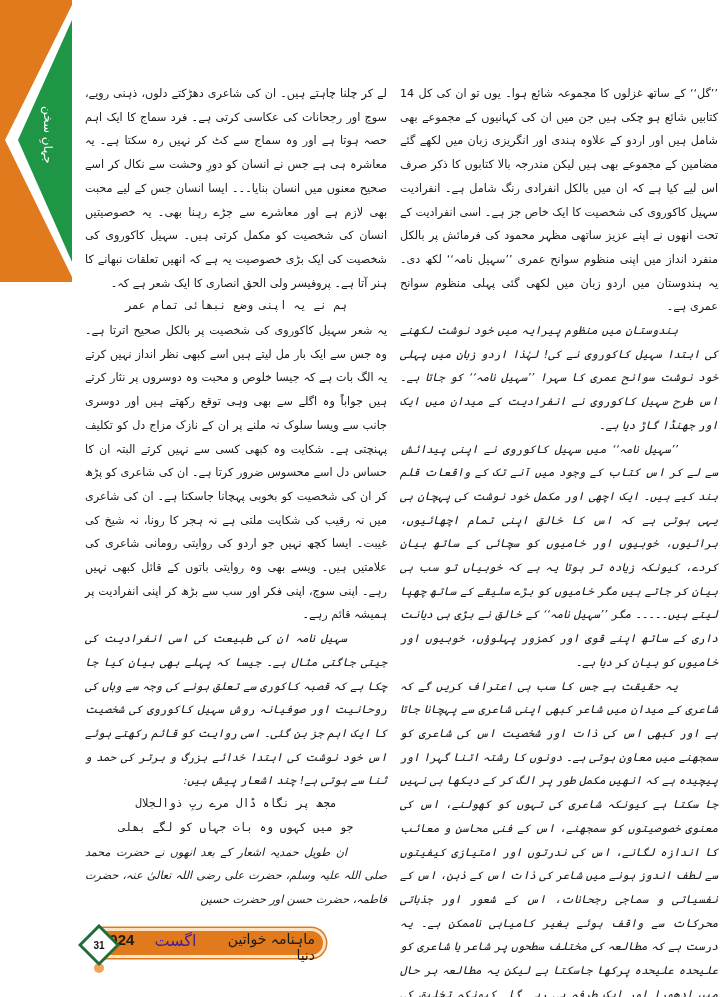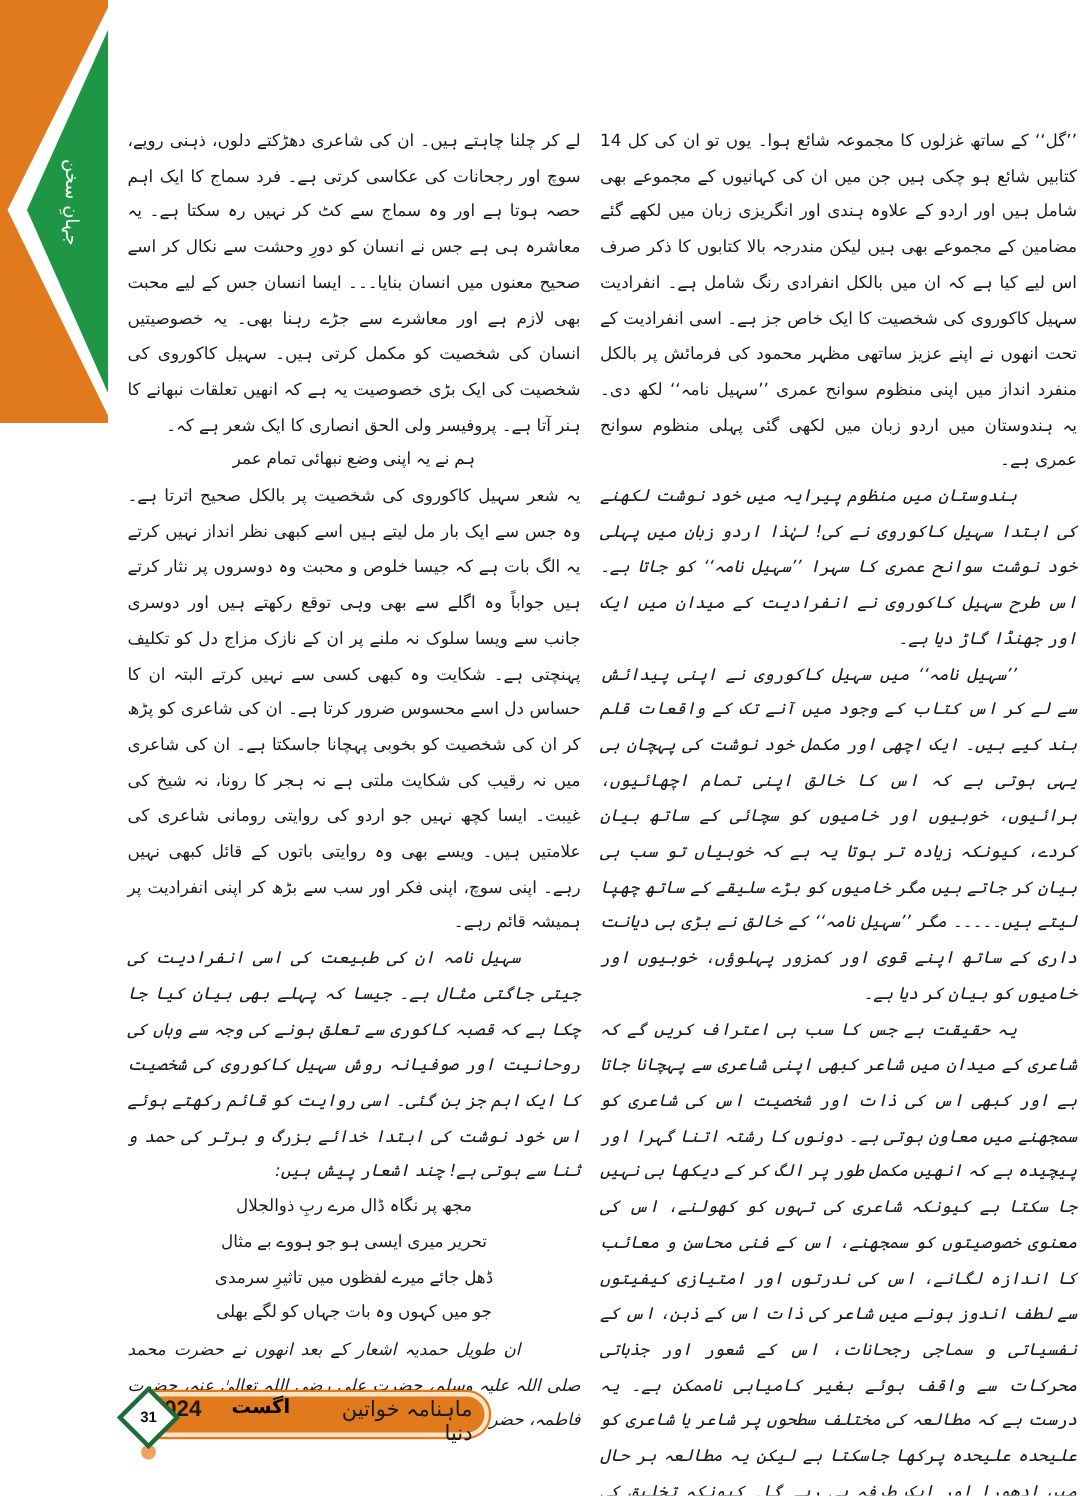--- a/index.html
+++ b/index.html
@@ -15,29 +15,29 @@
     display: flex; align-items: center; justify-content: center;
   }
   .col {
     position: absolute; top: 82px; direction: rtl; text-align: justify;
     font-family: "DejaVu Sans", sans-serif; font-size: 11.2px; line-height: 23.7px;
   }
   .col-right { left: 400px; width: 318px; }
   .col-left { left: 85px; width: 302px; }
   .col p { margin: 0; text-align-last: right; }
   .col p.indent { text-indent: 40px; font-style: italic; }
-  .verse { text-align: right; text-align-last: center !important; font-family: Liberation Sans, sans-serif; }
+  .verse { text-align: right; text-align-last: center !important; font-family: Liberation Mono, monospace; }
   .footer { position: absolute; left: 70px; top: 926px; width: 260px; height: 38px; }
   .footer-bar {
     position: absolute; left: 28px; top: 2px; width: 228px; height: 30px; background: #e07a1c;
     border: 3px solid #fce3c6; border-radius: 0 18px 18px 0; box-shadow: 0 0 0 1.5px #e07a1c;
     display: flex; align-items: flex-start; justify-content: flex-end; padding-right: 8px; box-sizing: border-box; gap: 20px;
   }
   .footer-mag { color: #1a1a1a; font-size: 14px; direction: rtl; }
-  .footer-month { color: #000000; font-size: 13px; font-weight: bold; }
+  .footer-month { color: #4c1d95; font-size: 16px; font-weight: normal; }
   .footer-year { color: #1a1a1a; font-size: 15px; font-weight: bold; font-family: "Liberation Sans", sans-serif; }
   .page-num-wrap { position: absolute; left: 8px; top: -2px; width: 42px; height: 42px; }
   .page-num {
     position: absolute; left: 0; top: 0; width: 42px; height: 42px; display: flex; align-items: center; justify-content: center;
     font-family: "Liberation Sans", sans-serif; font-weight: bold; font-size: 10px; color: #111;
   }
 </style>
 </head>
 <body>
 
@@ -57,22 +57,20 @@
   <p class="indent">یہ حقیقت ہے جس کا سب ہی اعتراف کریں گے کہ شاعری کے میدان میں شاعر کبھی اپنی شاعری سے پہچانا جاتا ہے اور کبھی اس کی ذات اور شخصیت اس کی شاعری کو سمجھنے میں معاون ہوتی ہے۔ دونوں کا رشتہ اتنا گہرا اور پیچیدہ ہے کہ انھیں مکمل طور پر الگ کر کے دیکھا ہی نہیں جا سکتا ہے کیونکہ شاعری کی تہوں کو کھولنے، اس کی معنوی خصوصیتوں کو سمجھنے، اس کے فنی محاسن و معائب کا اندازہ لگانے، اس کی ندرتوں اور امتیازی کیفیتوں سے لطف اندوز ہونے میں شاعر کی ذات اس کے ذہن، اس کے نفسیاتی و سماجی رجحانات، اس کے شعور اور جذباتی محرکات سے واقف ہوئے بغیر کامیابی ناممکن ہے۔ یہ درست ہے کہ مطالعہ کی مختلف سطحوں پر شاعر یا شاعری کو علیحدہ علیحدہ پرکھا جاسکتا ہے لیکن یہ مطالعہ ہر حال میں ادھورا اور ایک طرفہ ہی رہے گا۔ کیونکہ تخلیق کی عظمت میں خالق کی عظمت پوشیدہ ہوتی ہے۔</p>
   <p class="indent">سہیل کاکوروی کی شاعری محض دل و نظر کی شاعری نہیں بلکہ اس شاعری میں حیات بھی ہے اور کائنات بھی! وہ اپنے ساتھ سارے زمانے کو</p>
 </div>
 
 <div class="col col-left">
   <p>لے کر چلنا چاہتے ہیں۔ ان کی شاعری دھڑکتے دلوں، ذہنی رویے، سوچ اور رجحانات کی عکاسی کرتی ہے۔ فرد سماج کا ایک اہم حصہ ہوتا ہے اور وہ سماج سے کٹ کر نہیں رہ سکتا ہے۔ یہ معاشرہ ہی ہے جس نے انسان کو دورِ وحشت سے نکال کر اسے صحیح معنوں میں انسان بنایا۔۔۔ ایسا انسان جس کے لیے محبت بھی لازم ہے اور معاشرے سے جڑے رہنا بھی۔ یہ خصوصیتیں انسان کی شخصیت کو مکمل کرتی ہیں۔ سہیل کاکوروی کی شخصیت کی ایک بڑی خصوصیت یہ ہے کہ انھیں تعلقات نبھانے کا ہنر آتا ہے۔ پروفیسر ولی الحق انصاری کا ایک شعر ہے کہ۔</p>
   <p class="verse">ہم نے یہ اپنی وضع نبھائی تمام عمر</p>
   <p>یہ شعر سہیل کاکوروی کی شخصیت پر بالکل صحیح اترتا ہے۔ وہ جس سے ایک بار مل لیتے ہیں اسے کبھی نظر انداز نہیں کرتے یہ الگ بات ہے کہ جیسا خلوص و محبت وہ دوسروں پر نثار کرتے ہیں جواباً وہ اگلے سے بھی وہی توقع رکھتے ہیں اور دوسری جانب سے ویسا سلوک نہ ملنے پر ان کے نازک مزاج دل کو تکلیف پہنچتی ہے۔ شکایت وہ کبھی کسی سے نہیں کرتے البتہ ان کا حساس دل اسے محسوس ضرور کرتا ہے۔ ان کی شاعری کو پڑھ کر ان کی شخصیت کو بخوبی پہچانا جاسکتا ہے۔ ان کی شاعری میں نہ رقیب کی شکایت ملتی ہے نہ ہجر کا رونا، نہ شیخ کی غیبت۔ ایسا کچھ نہیں جو اردو کی روایتی رومانی شاعری کی علامتیں ہیں۔ ویسے بھی وہ روایتی باتوں کے قائل کبھی نہیں رہے۔ اپنی سوچ، اپنی فکر اور سب سے بڑھ کر اپنی انفرادیت پر ہمیشہ قائم رہے۔</p>
   <p class="indent">سہیل نامہ ان کی طبیعت کی اسی انفرادیت کی جیتی جاگتی مثال ہے۔ جیسا کہ پہلے بھی بیان کیا جا چکا ہے کہ قصبہ کاکوری سے تعلق ہونے کی وجہ سے وہاں کی روحانیت اور صوفیانہ روش سہیل کاکوروی کی شخصیت کا ایک اہم جز بن گئی۔ اسی روایت کو قائم رکھتے ہوئے اس خود نوشت کی ابتدا خدائے بزرگ و برتر کی حمد و ثنا سے ہوتی ہے! چند اشعار پیش ہیں:</p>
   <p class="verse">مجھ پر نگاہ ڈال مرے ربِ ذوالجلال</p>
-  <p class="verse">تحریر میری ایسی ہو جو ہووے بے مثال</p>
-  <p class="verse">ڈھل جائے میرے لفظوں میں تاثیرِ سرمدی</p>
   <p class="verse">جو میں کہوں وہ بات جہاں کو لگے بھلی</p>
   <p class="indent">ان طویل حمدیہ اشعار کے بعد انھوں نے حضرت محمد صلی اللہ علیہ وسلم، حضرت علی رضی اللہ تعالیٰ عنہ، حضرت فاطمہ، حضرت حسن اور حضرت حسین</p>
 </div>
 
 <div class="footer">
   <div class="footer-bar">
     <span class="footer-year">2024</span>
     <span class="footer-month">اگست</span>
     <span class="footer-mag">ماہنامہ خواتین دنیا</span>
   </div>

